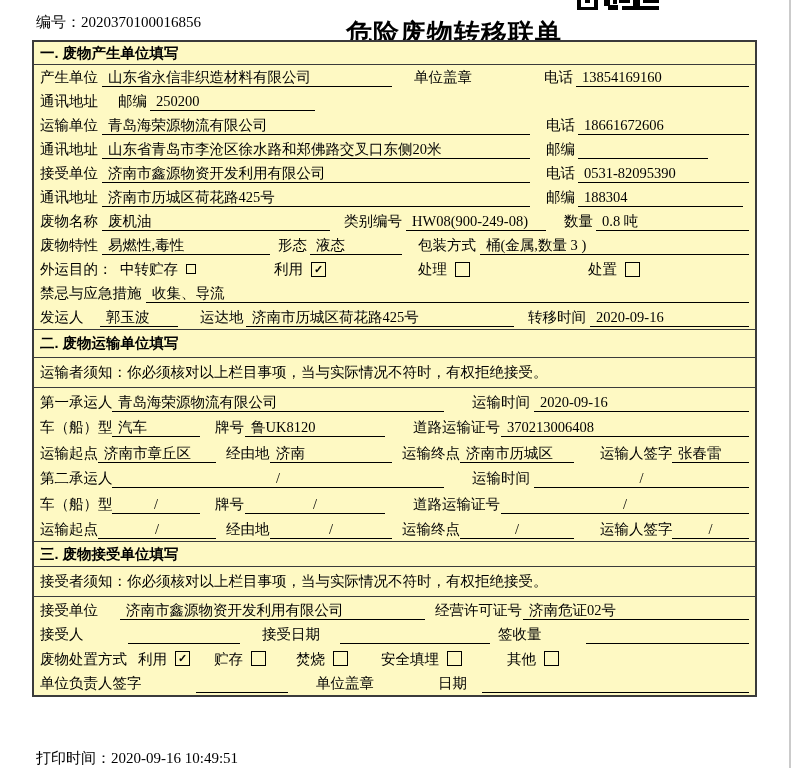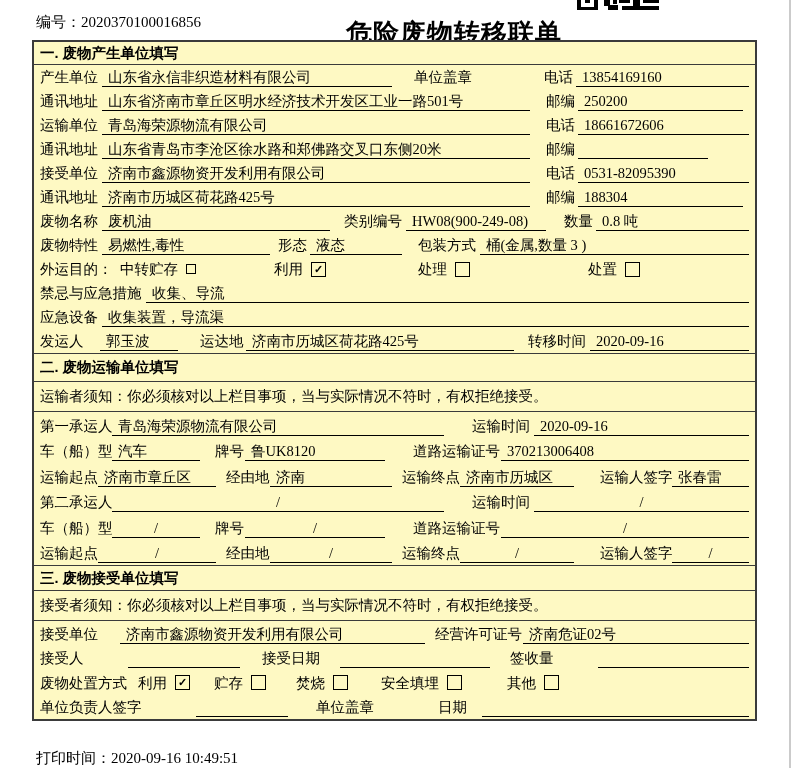--- a/index.html
+++ b/index.html
@@ -82,21 +82,20 @@
   <div class="r r1">
     <span class="lbl" style="width:62px">产生单位</span>
     <span class="ul" style="width:290px">山东省永信非织造材料有限公司</span>
     <span class="lbl" style="margin-left:22px">单位盖章</span>
     <span class="lbl" style="margin-left:72px;width:32px">电话</span>
     <span class="ul grow">13854169160</span>
   </div>
 
   <div class="r r1">
     <span class="lbl" style="width:62px">通讯地址</span>
-    <span class="ul" style="width:428px">山东省济南市章丘区明水经济技术开发区工业一路501号</span>
     <span class="lbl" style="margin-left:16px;width:32px">邮编</span>
     <span class="ul" style="width:165px">250200</span>
   </div>
 
   <div class="r r1">
     <span class="lbl" style="width:62px">运输单位</span>
     <span class="ul" style="width:428px">青岛海荣源物流有限公司</span>
     <span class="lbl" style="margin-left:16px;width:32px">电话</span>
     <span class="ul grow">18661672606</span>
   </div>
@@ -159,24 +158,20 @@
       <span class="cb"></span>
     </span>
   </div>
 
 
   <div class="r r1">
     <span class="lbl" style="width:106px">禁忌与应急措施</span>
     <span class="ul grow">收集、导流</span>
   </div>
 
-  <div class="r r1">
-    <span class="lbl" style="width:62px">应急设备</span>
-    <span class="ul grow">收集装置，导流渠</span>
-  </div>
 
   <div class="r r1">
     <span class="lbl" style="width:48px">发运人</span>
     <span class="ul" style="margin-left:12px;width:78px">郭玉波</span>
     <span class="lbl" style="margin-left:22px;width:46px">运达地</span>
     <span class="ul" style="width:268px">济南市历城区荷花路425号</span>
     <span class="lbl" style="margin-left:14px;width:62px">转移时间</span>
     <span class="ul grow">2020-09-16</span>
   </div>
 
@@ -253,21 +248,21 @@
     <span class="ul" style="margin-left:22px;width:305px">济南市鑫源物资开发利用有限公司</span>
     <span class="lbl" style="margin-left:10px;width:88px">经营许可证号</span>
     <span class="ul grow">济南危证02号</span>
   </div>
 
   <div class="r r3">
     <span class="lbl" style="width:44px">接受人</span>
     <span class="ul" style="margin-left:44px;width:112px"></span>
     <span class="lbl" style="margin-left:22px;width:58px">接受日期</span>
     <span class="ul" style="margin-left:20px;width:150px"></span>
-    <span class="lbl" style="margin-left:20px;width:44px">签收量</span>
+    <span class="lbl" style="margin-left:8px;width:44px">签收量</span>
     <span class="ul grow" style="margin-left:44px"></span>
   </div>
 
   <div class="r r3">
     <span class="lbl" style="width:90px">废物处置方式</span>
     <span class="opt" style="margin-left:8px">
       <span>利用</span>
       <span class="cb">✓</span>
     </span>
     <span class="opt" style="margin-left:24px">

